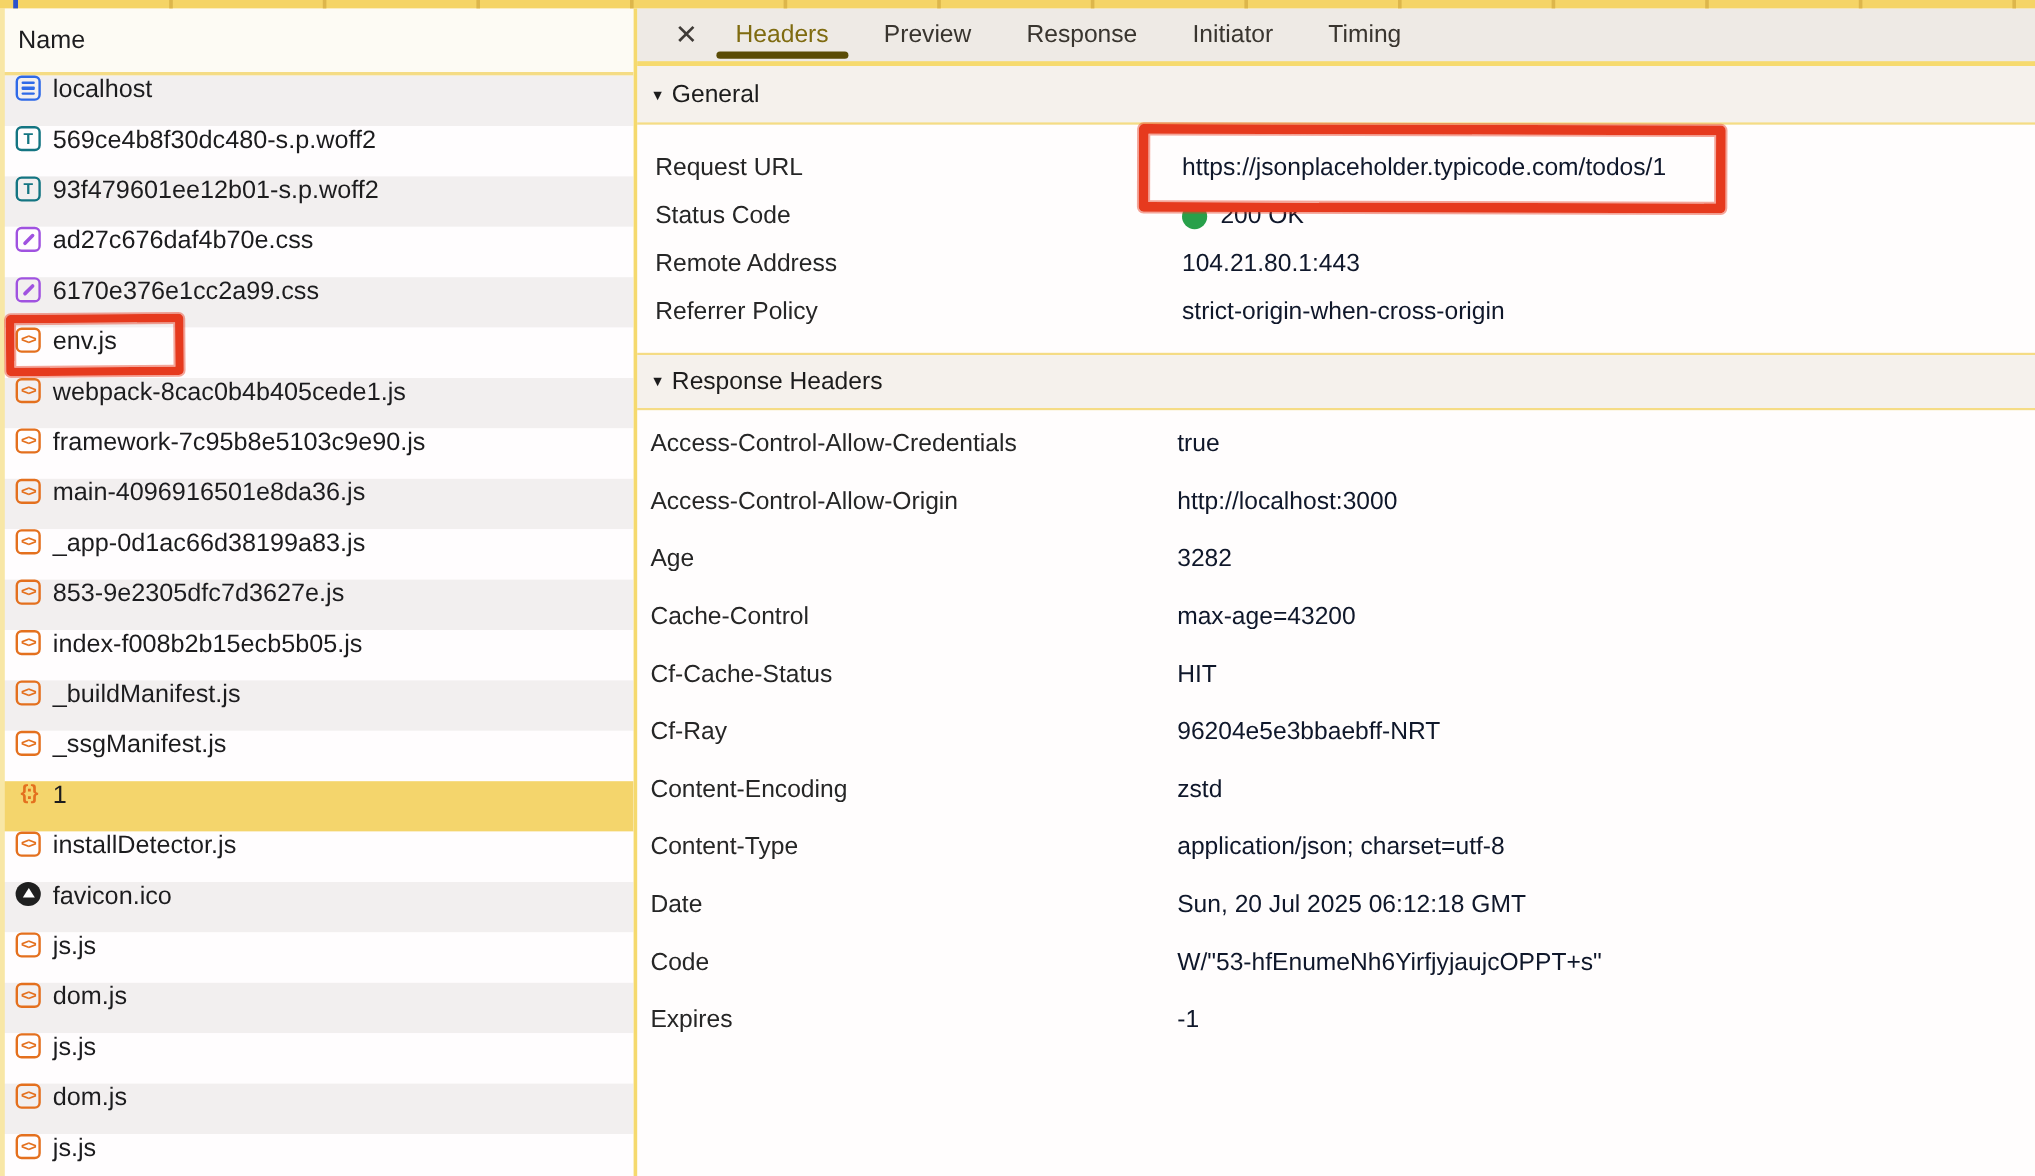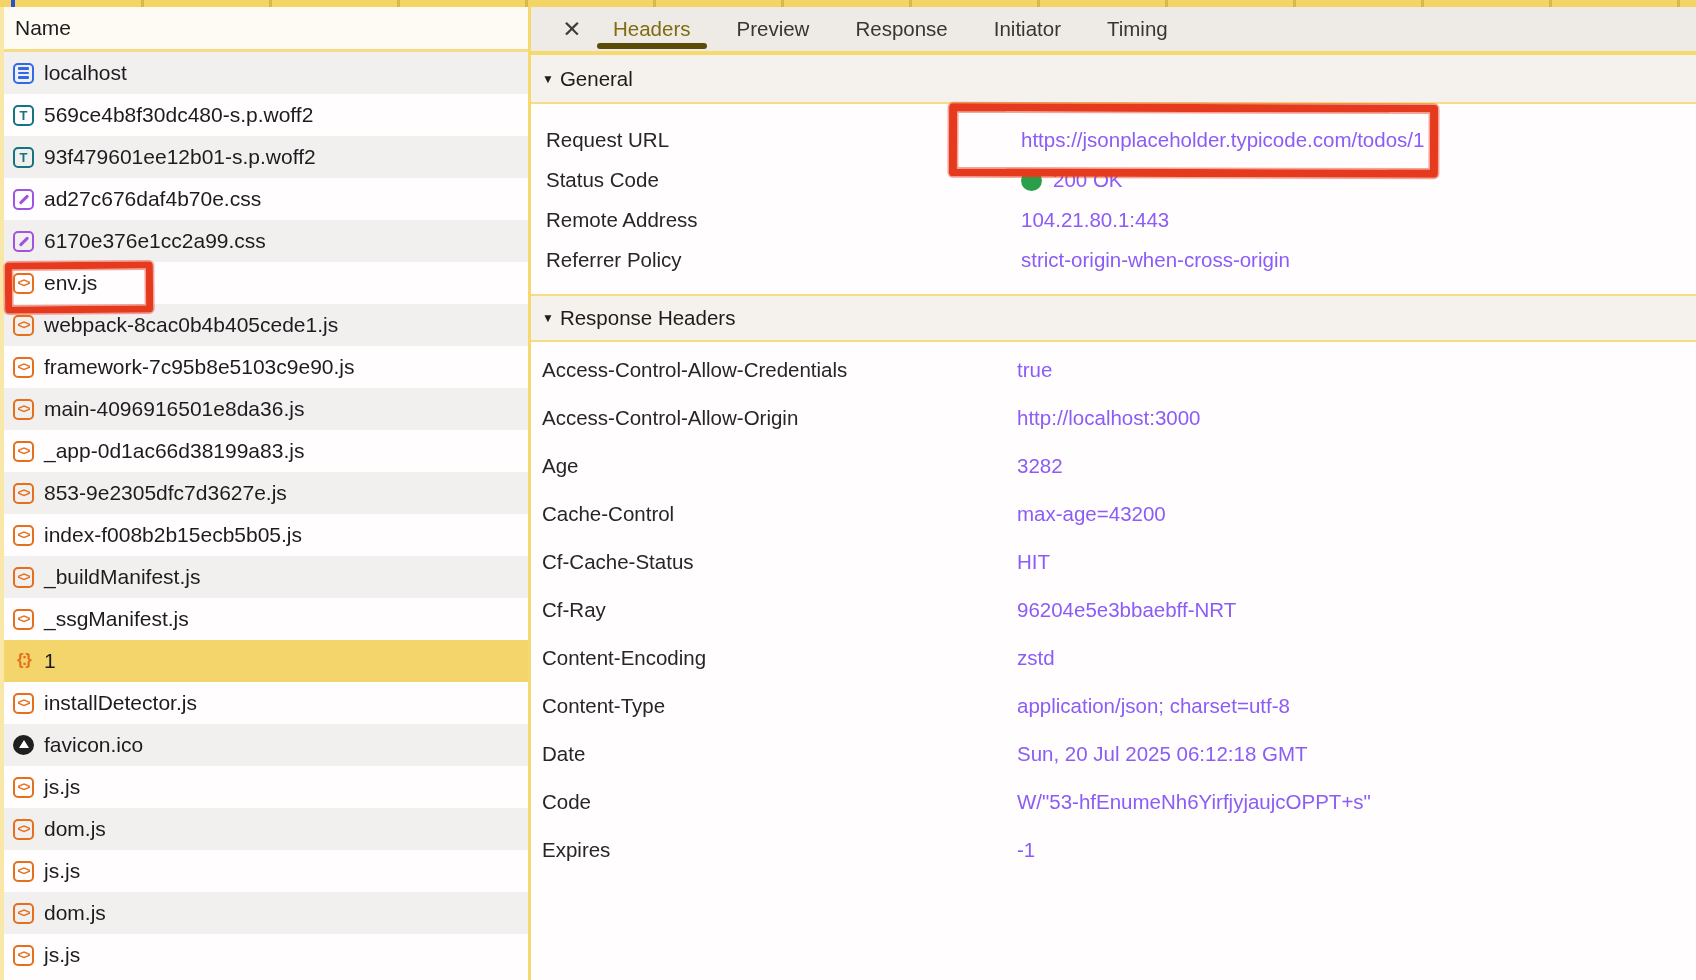--- a/index.html
+++ b/index.html
@@ -8,23 +8,23 @@
   .stage { position:relative; width:1696px; height:980px; }
 
   
   .topbar { position:absolute; left:0; top:0; width:1696px; height:7px; background:#f5d466; z-index:6; }
   .topbar .tick { position:absolute; top:0; width:3px; height:7px; background:#ddb64b; }
   .topbar .bluetick { position:absolute; top:0; left:11px; width:4px; height:7px; background:#2b52cc; }
 
   
   .left-panel { position:absolute; left:0; top:7px; width:528px; height:973px; background:#fffdfe; overflow:hidden; }
   .left-strip { position:absolute; left:0; top:7px; width:4px; height:973px; background:#f8e7a6; z-index:5; }
-  .name-header { height:45px; background:#fdfbf4; border-bottom:3px solid #f5dc85;
+  .name-header { height:56px; background:#fdfbf4; border-bottom:3px solid #f5dc85;
                  display:flex; align-items:center; padding-left:15px; font-size:21px; color:#1d1d1f; }
-  .lrow { height:42px; display:flex; align-items:center; padding-left:13px; gap:10px; background:#fffdfe; }
+  .lrow { height:42px; display:flex; align-items:flex-start; padding-left:13px; gap:10px; background:#fffdfe; }
   .lrow.alt { background:#f2efef; }
   .lrow.sel { background:#f4d56c; }
   .lname { font-size:21px; color:#1c1c1e; white-space:nowrap; }
 
   
   .fic { width:21px; height:21px; flex:0 0 21px; border-radius:5px; display:flex; align-items:center;
          justify-content:center; font-weight:bold; }
   .script-icon { border:2.5px solid #e4701e; color:#e4701e; font-size:12px; letter-spacing:-1px; padding-bottom:1px; }
   .json-icon { border:none; color:#e4701e; font-size:17px; letter-spacing:-2px; padding-bottom:2px; }
   .font-icon { border:2.5px solid #147582; color:#147582; font-size:13px; }
@@ -57,23 +57,23 @@
   .sec-header .sec-title { font-size:20.5px; color:#1c1c1c; }
   .sec2 { height:46px; }
 
   .hrows { background:#fffdfd; }
   .hrows.general { padding-top:16px; }
   .hrows.general .hrow { height:40px; }
   .hrows.response { padding-top:4px; }
   .hrows.response .hrow { height:48px;padding-left:11px; }
   .sec-gap { height:16px; background:#fffdfd; border-bottom:2px solid #f5dc85; }
 
-  .hrow { display:flex; align-items:center; padding-left:15px;gap:36px; }
+  .hrow { display:flex; align-items:center; padding-left:15px; }
   .hlabel { width:439px; flex:0 0 439px; font-size:20.5px; color:#262626; }
-  .hvalue { font-size:20.5px; color:#8b5cf6; display:flex; align-items:center; white-space:nowrap; }
+  .hvalue { font-size:20.5px; color:#0f172a; display:flex; align-items:center; white-space:nowrap; }
   .dot { display:inline-block; width:21px; height:21px; border-radius:50%; background:#28a04a; margin-right:11px; }
 
   
   .redbox { position:absolute; border:7px solid #e63a1e; border-radius:4px; z-index:10; pointer-events:none;
             box-shadow:0 0 0 1.5px rgba(230,58,30,.45), inset 0 0 0 1.5px rgba(230,58,30,.45); }
   .redbox.env { left:5px; top:262px; width:148px; height:51px; transform:rotate(-0.4deg); }
   .redbox.url { left:949px; top:104px; width:489px; height:73px; border-width:8px; transform:rotate(0.15deg); }
 </style>
 </head>
 <body>

